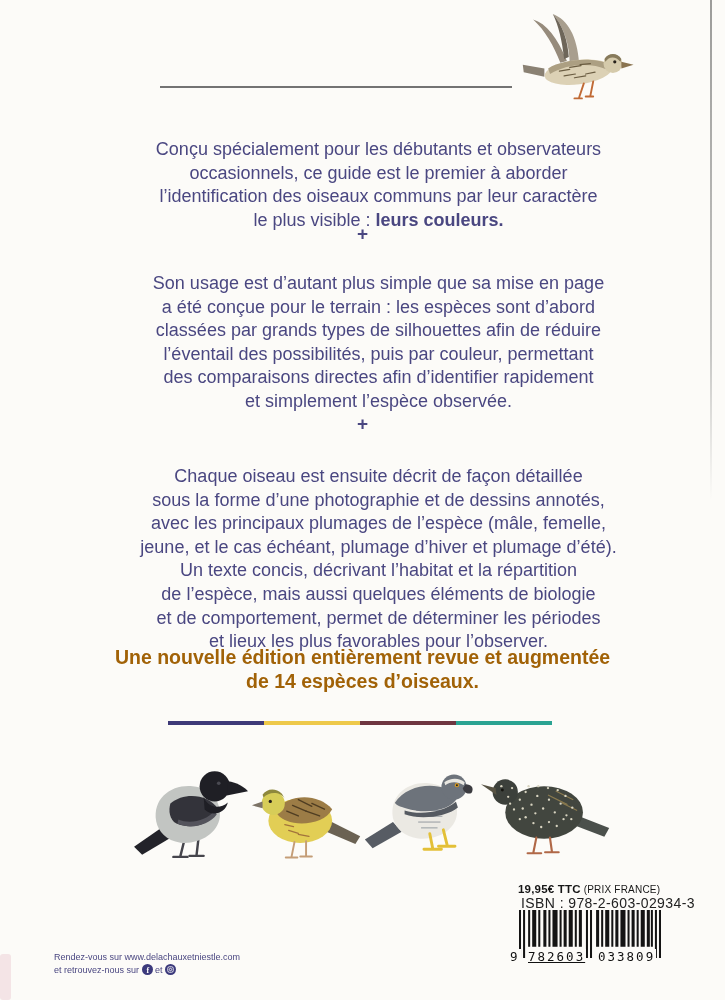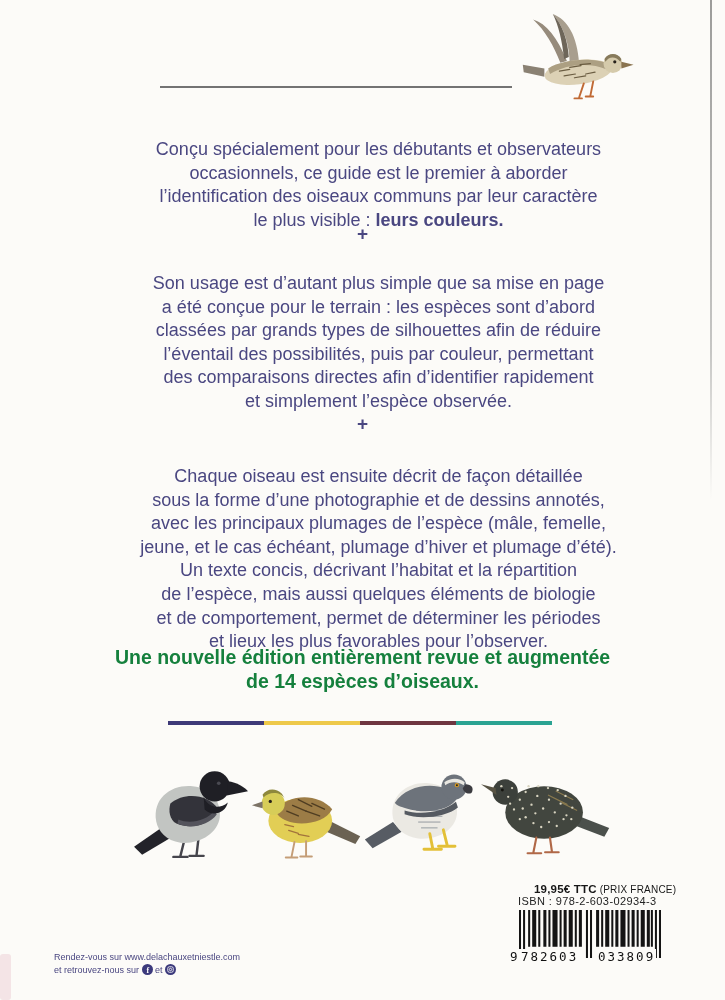--- a/index.html
+++ b/index.html
@@ -40,29 +40,29 @@
   
   .footer-note{position:absolute;left:54px;top:951px;font-size:9px;line-height:13px;white-space:nowrap;}
   .footer-note strong{font-weight:400;}
   .icon-circle{display:inline-block;width:11px;height:11px;vertical-align:-2px;}
   .logo-block{position:absolute;left:330px;top:892px;width:86px;}
   .logo-shape{display:block;width:76px;height:58px;margin-left:2px;}
   .publisher-name{font-size:12px;font-weight:700;letter-spacing:.8px;color:#2e3540;line-height:14.5px;margin-top:1px;}
   .publisher-name .et{color:#9da3a9;font-weight:400;}
   .publisher-underline{width:80px;height:2px;background:#2e3540;margin-top:6px;}
   .price-block{position:absolute;left:518px;top:883px;width:180px;color:#171717;}
-  .price-line{font-size:11.5px;font-weight:700;letter-spacing:.2px;margin-left:16px;}
+  .price-line{font-size:11.5px;font-weight:700;letter-spacing:.2px;}
   .price-line .note{font-weight:400;font-size:10px;}
-  .isbn-line{font-size:11px;letter-spacing:.4px;margin-top:0;color:#222;}
+  .isbn-line{font-size:14px;letter-spacing:.4px;margin-top:0;color:#222;text-align:center;}
   .barcode{position:absolute;left:509px;top:910px;width:160px;height:54px;}
   .barcode svg{position:absolute;left:10px;top:0;width:142px;height:48px;}
   .bc-digit{position:absolute;bottom:0;font-family:"DejaVu Sans Mono",monospace;
     font-size:12.5px;letter-spacing:2px;color:#111;background:#fcfbf8;padding:0 1px;}
   .bc-d1{left:0;}
-  .bc-d2{left:11px;}
+  .bc-d2{left:18px;text-decoration:underline;}
   .bc-d3{left:88px;}
 </style>
 </head>
 <body>
 
 <div class="page">
 
   <div class="scan-edge"></div>
   <div class="scan-smudge"></div>
 
@@ -115,21 +115,21 @@
 
     <p class="para p3 pre">Chaque oiseau est ensuite décrit de façon détaillée
 sous la forme d’une photographie et de dessins annotés,
 avec les principaux plumages de l’espèce (mâle, femelle,
 jeune, et le cas échéant, plumage d’hiver et plumage d’été).
 Un texte concis, décrivant l’habitat et la répartition
 de l’espèce, mais aussi quelques éléments de biologie
 et de comportement, permet de déterminer les périodes
 et lieux les plus favorables pour l’observer.</p>
 
-    <p class="highlight" style="color: #15803d;">Une nouvelle édition entièrement revue et augmentée
+    <p class="highlight" style="color: #a16207;">Une nouvelle édition entièrement revue et augmentée
 de 14 espèces d’oiseaux.</p>
   </div>
 
   <div class="color-bar">
     <span style="background-color: rgb(62, 58, 120);"></span>
     <span style="background-color: rgb(238, 201, 74);"></span>
     <span style="background-color: rgb(110, 53, 64);"></span>
     <span style="background-color: rgb(42, 163, 146);"></span>
   </div>
 

